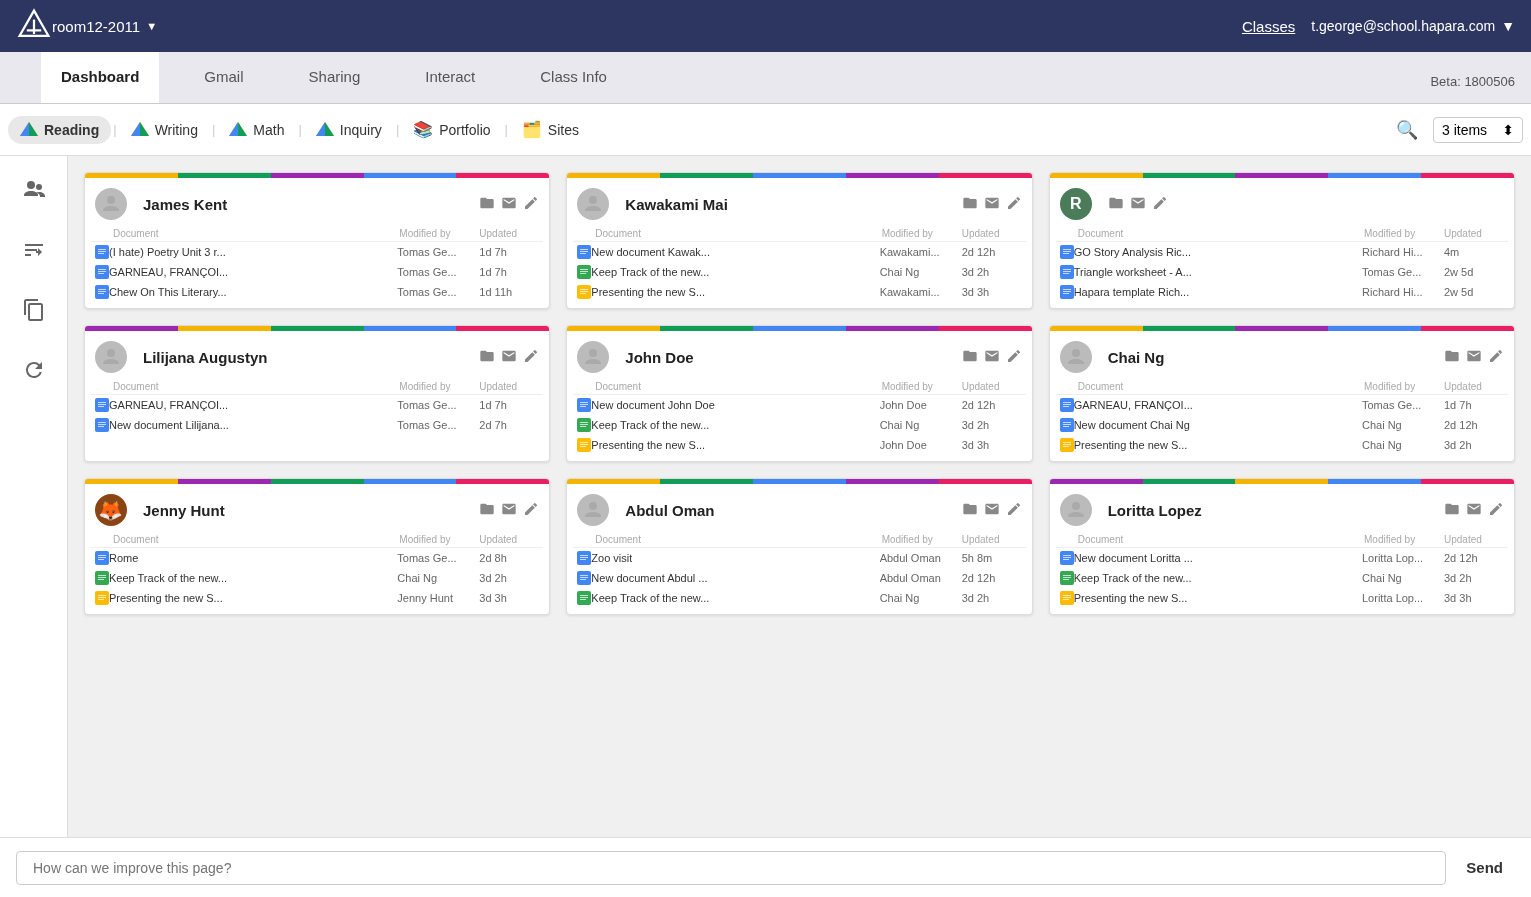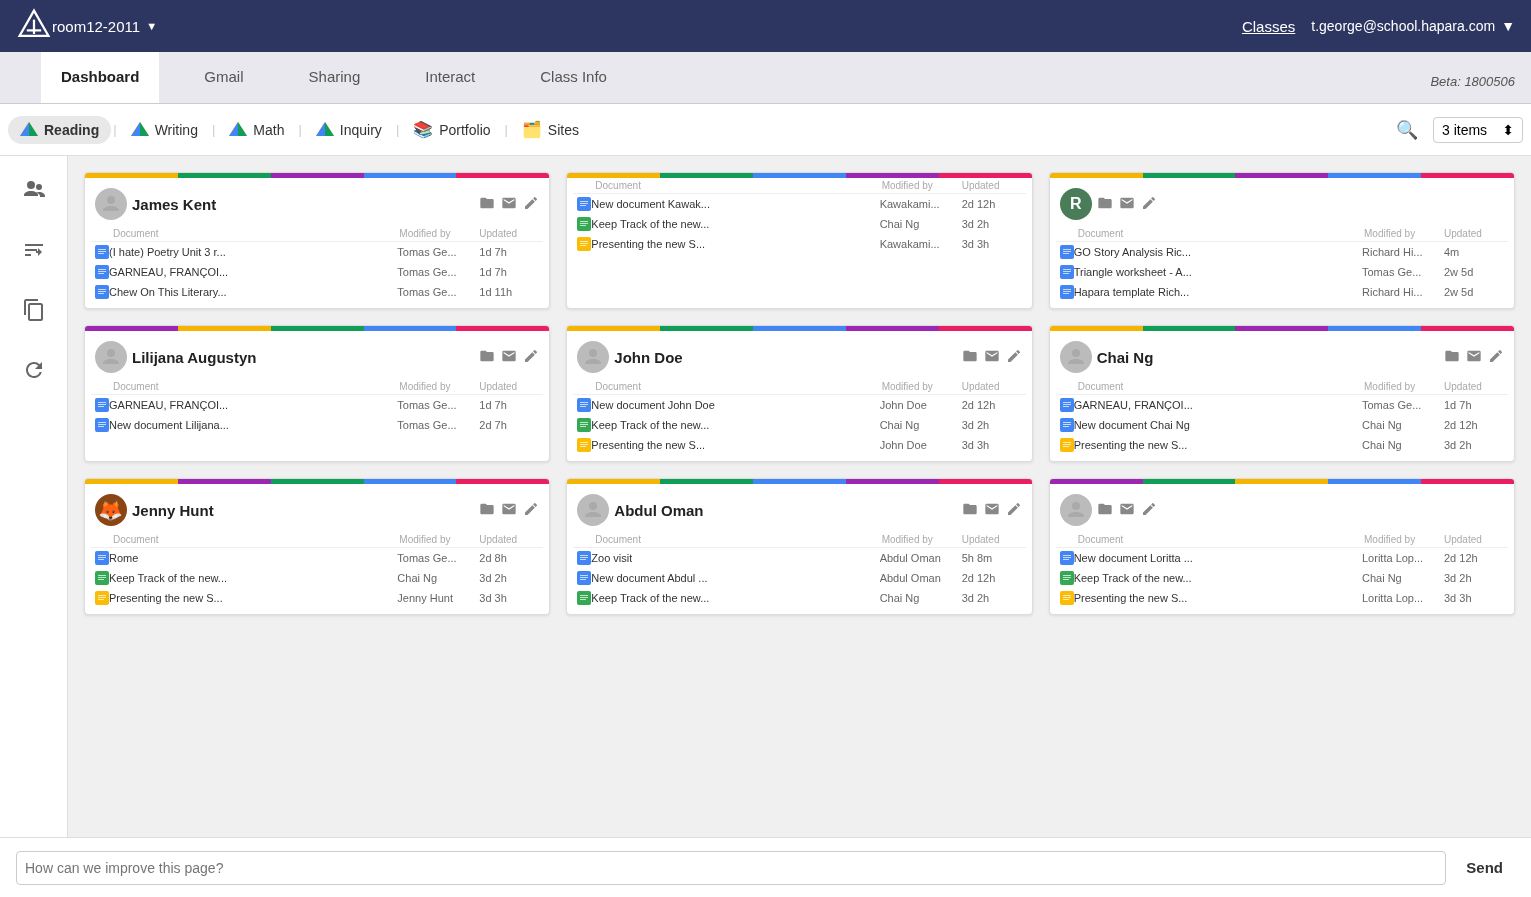--- a/index.html
+++ b/index.html
@@ -65,21 +65,20 @@
       margin-left: 25px;
     }
     .tab.active {
       background: white;
       color: #222;
       font-weight: bold;
       border-bottom: 3px solid transparent;
     }
     .tab-beta {
       margin-left: auto;
-      font-style: italic;
       color: #555;
       font-size: 13px;
       padding-bottom: 14px;
     }
 
     
     .filter-bar {
       background: white;
       display: flex;
       align-items: center;
@@ -177,21 +176,21 @@
       background: white;
       border-radius: 4px;
       border: 1px solid #ddd;
       overflow: hidden;
       box-shadow: 0 1px 3px rgba(0,0,0,0.1);
     }
     .card-header {
       display: flex;
       align-items: center;
       padding: 10px 10px 6px;
-      gap: 5px;
+      gap: 16px;
       position: relative;
       background: white;
     }
     .card-color-bar {
       height: 5px;
       display: flex;
     }
     .color-seg {
       flex: 1;
       height: 5px;
@@ -274,21 +273,21 @@
       padding: 10px 16px;
       display: flex;
       align-items: center;
       gap: 8px;
       height: 60px;
     }
     .feedback-input {
       flex: 1;
       border: 1px solid #ccc;
       border-radius: 4px;
-      padding: 8px 8px;
+      padding: 8px 16px;
       font-size: 14px;
       color: #999;
       outline: none;
     }
     .send-btn {
       background: none;
       border: none;
       font-size: 15px;
       color: #333;
       cursor: pointer;
@@ -509,20 +508,40 @@
         </div>
       </div>
       <div class="student-card">
         <div class="card-color-bar">
           <div class="color-seg" style="background: rgb(244, 180, 0);"></div>
           <div class="color-seg" style="background: rgb(15, 157, 88);"></div>
           <div class="color-seg" style="background: rgb(66, 133, 244);"></div>
           <div class="color-seg" style="background: rgb(156, 39, 176);"></div>
           <div class="color-seg" style="background: rgb(233, 30, 99);"></div>
         </div>
+        <div class="card-header">
+          <div class="student-avatar">
+            <svg width="24" height="24" viewBox="0 0 24 24" fill="#aaa">
+              <circle cx="12" cy="8" r="4"></circle>
+              <path d="M12 14c-5 0-8 2.5-8 4v1h16v-1c0-1.5-3-4-8-4z"></path>
+            </svg>
+          </div>
+          <span class="student-name">Kawakami Mai</span>
+          <div class="card-actions">
+            <span><svg width="16" height="16" viewBox="0 0 24 24" fill="#888">
+                <path d="M10 4H4c-1.1 0-2 .9-2 2v12c0 1.1.9 2 2 2h16c1.1 0 2-.9 2-2V8c0-1.1-.9-2-2-2h-8l-2-2z"></path>
+              </svg></span>
+            <span><svg width="16" height="16" viewBox="0 0 24 24" fill="#888">
+                <path d="M20 4H4c-1.1 0-2 .9-2 2v12c0 1.1.9 2 2 2h16c1.1 0 2-.9 2-2V6c0-1.1-.9-2-2-2zm0 4l-8 5-8-5V6l8 5 8-5v2z"></path>
+              </svg></span>
+            <span><svg width="16" height="16" viewBox="0 0 24 24" fill="#888">
+                <path d="M3 17.25V21h3.75L17.81 9.94l-3.75-3.75L3 17.25zm17.71-10.21a1 1 0 000-1.41l-2.34-2.34a1 1 0 00-1.41 0l-1.83 1.83 3.75 3.75 1.83-1.83z"></path>
+              </svg></span>
+          </div>
+        </div>
         <div class="doc-table">
           <div class="doc-table-header">
             <span>Document</span>
             <span>Modified by</span>
             <span>Updated</span>
           </div>
           <div class="doc-row">
             <div class="doc-name-cell">
               <div class="doc-icon blue" style="display: flex; align-items: center; justify-content: center;">
                 <svg width="10" height="10" viewBox="0 0 10 10">
@@ -1017,20 +1036,21 @@
           <div class="color-seg" style="background: rgb(66, 133, 244);"></div>
           <div class="color-seg" style="background: rgb(233, 30, 99);"></div>
         </div>
         <div class="card-header">
           <div class="student-avatar">
             <svg width="24" height="24" viewBox="0 0 24 24" fill="#aaa">
               <circle cx="12" cy="8" r="4"></circle>
               <path d="M12 14c-5 0-8 2.5-8 4v1h16v-1c0-1.5-3-4-8-4z"></path>
             </svg>
           </div>
+          <span class="student-name">Loritta Lopez</span>
           <div class="card-actions">
             <span><svg width="16" height="16" viewBox="0 0 24 24" fill="#888">
                 <path d="M10 4H4c-1.1 0-2 .9-2 2v12c0 1.1.9 2 2 2h16c1.1 0 2-.9 2-2V8c0-1.1-.9-2-2-2h-8l-2-2z"></path>
               </svg></span>
             <span><svg width="16" height="16" viewBox="0 0 24 24" fill="#888">
                 <path d="M20 4H4c-1.1 0-2 .9-2 2v12c0 1.1.9 2 2 2h16c1.1 0 2-.9 2-2V6c0-1.1-.9-2-2-2zm0 4l-8 5-8-5V6l8 5 8-5v2z"></path>
               </svg></span>
             <span><svg width="16" height="16" viewBox="0 0 24 24" fill="#888">
                 <path d="M3 17.25V21h3.75L17.81 9.94l-3.75-3.75L3 17.25zm17.71-10.21a1 1 0 000-1.41l-2.34-2.34a1 1 0 00-1.41 0l-1.83 1.83 3.75 3.75 1.83-1.83z"></path>
               </svg></span>

